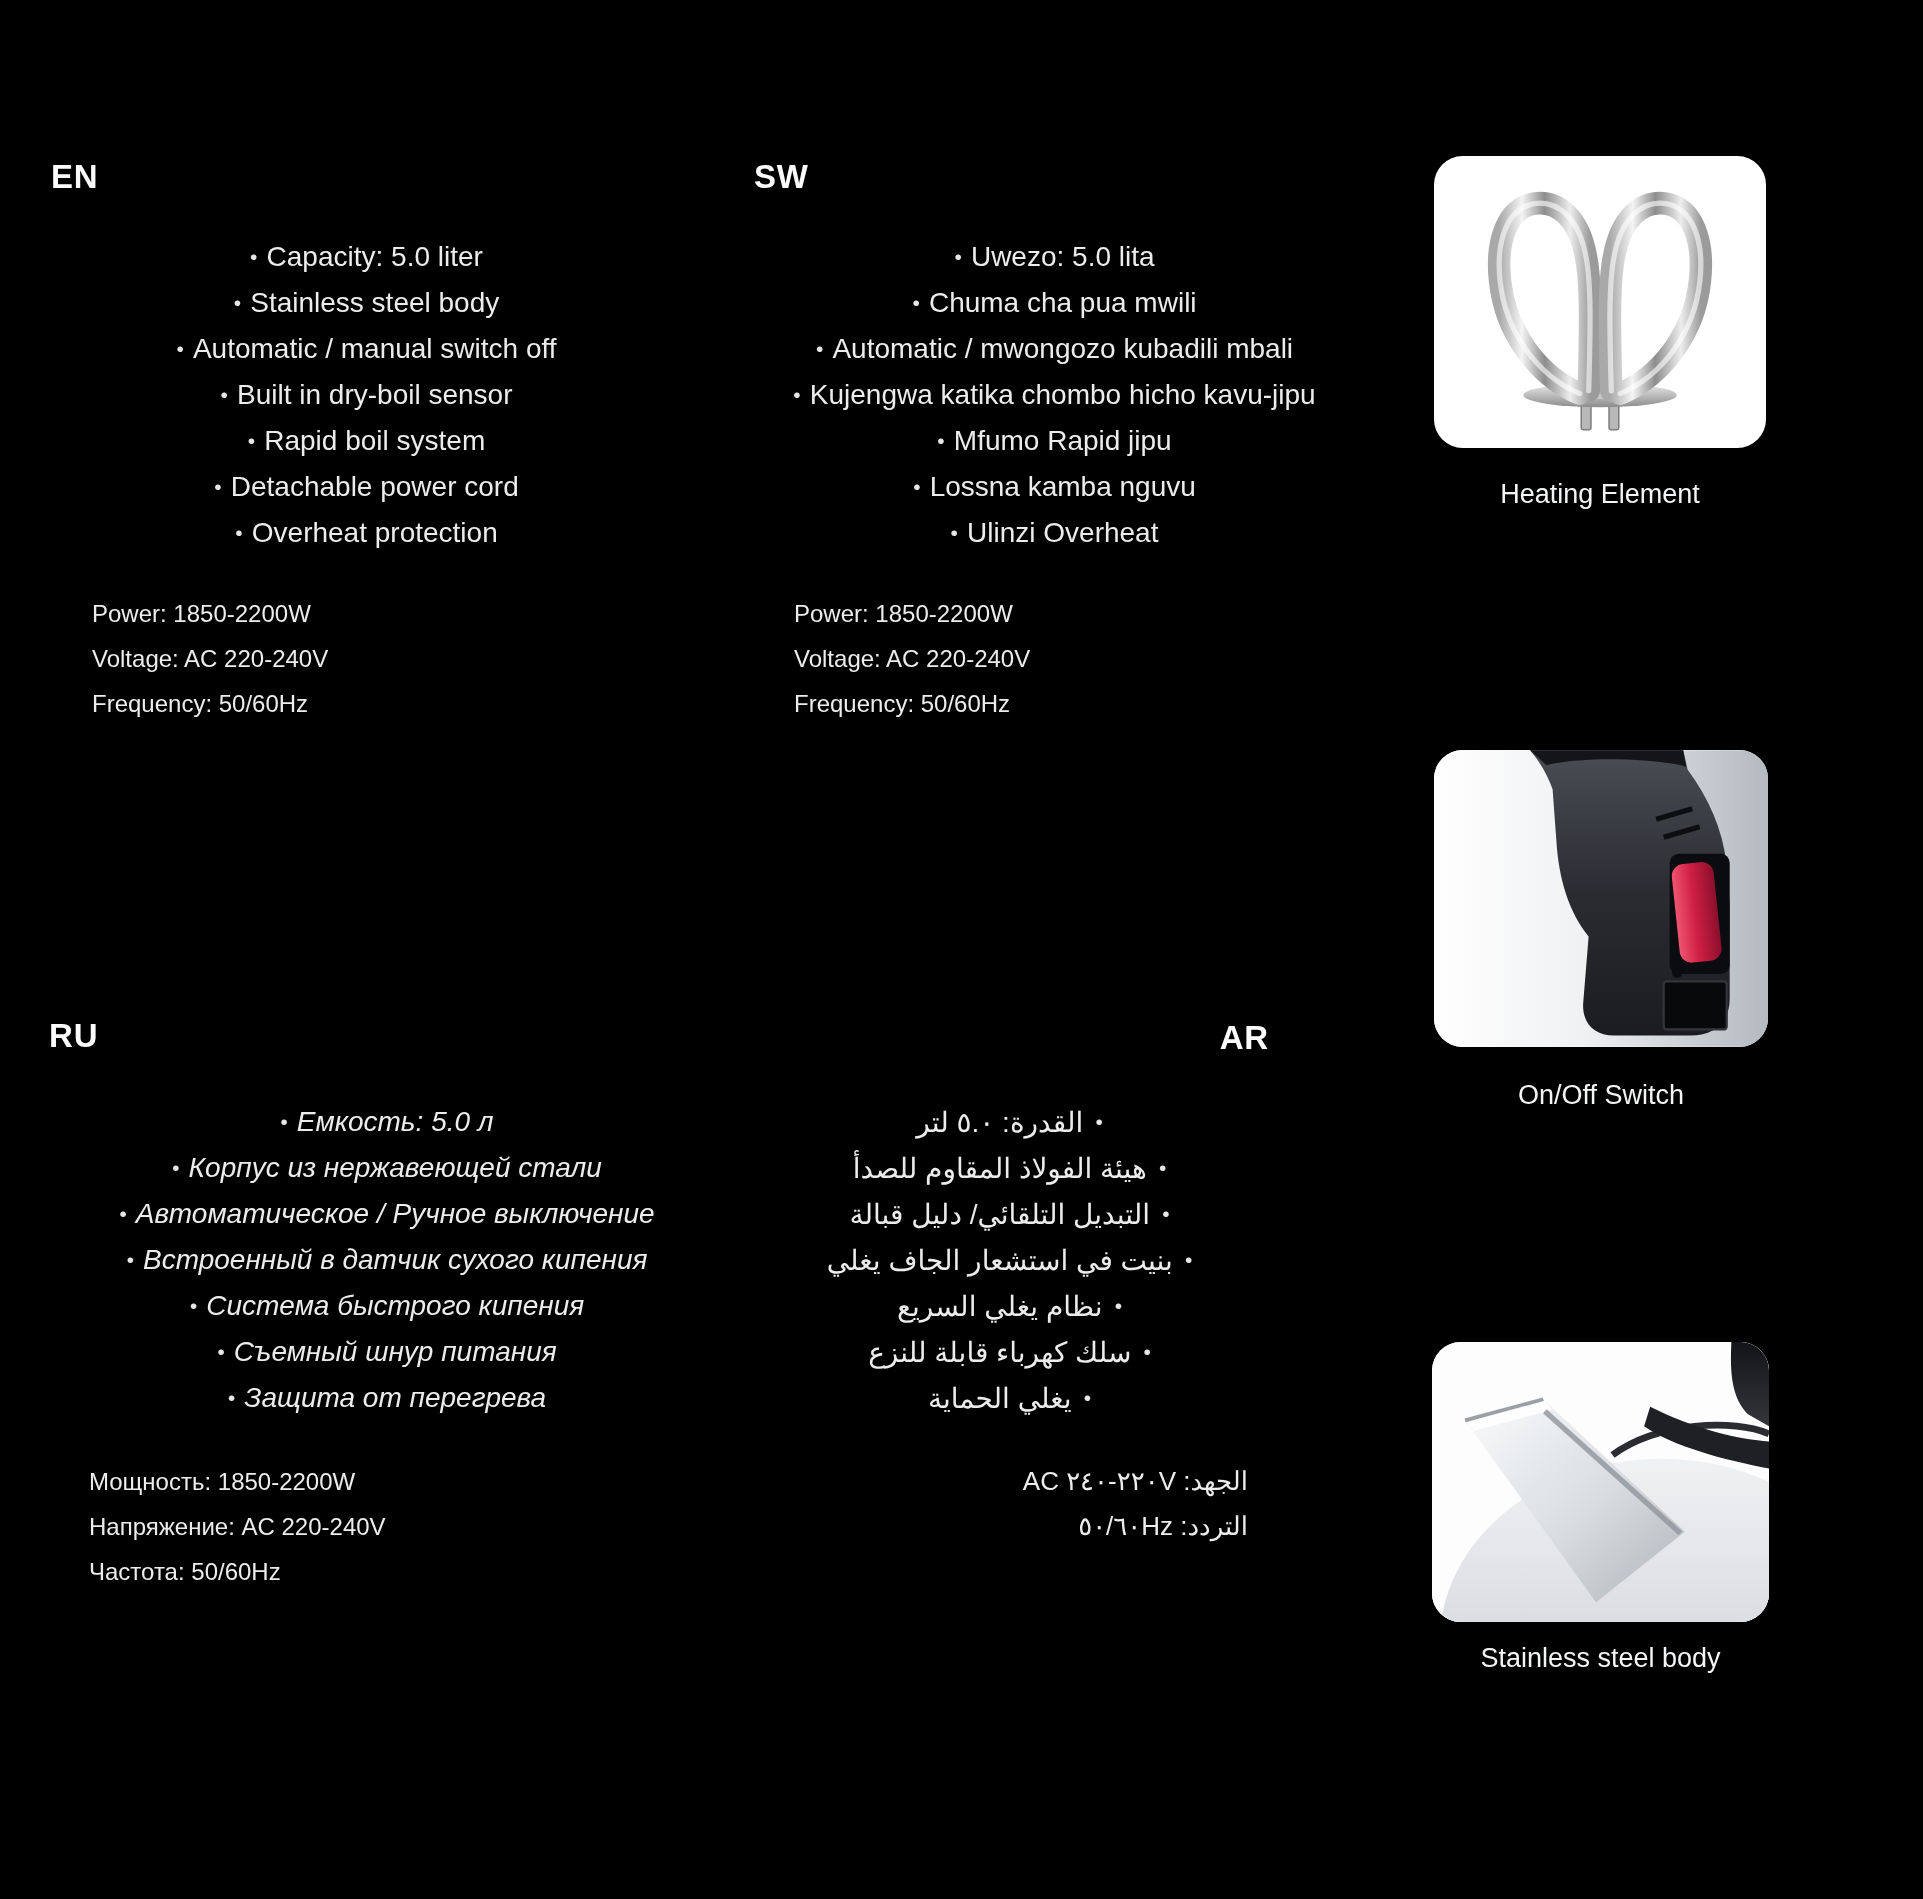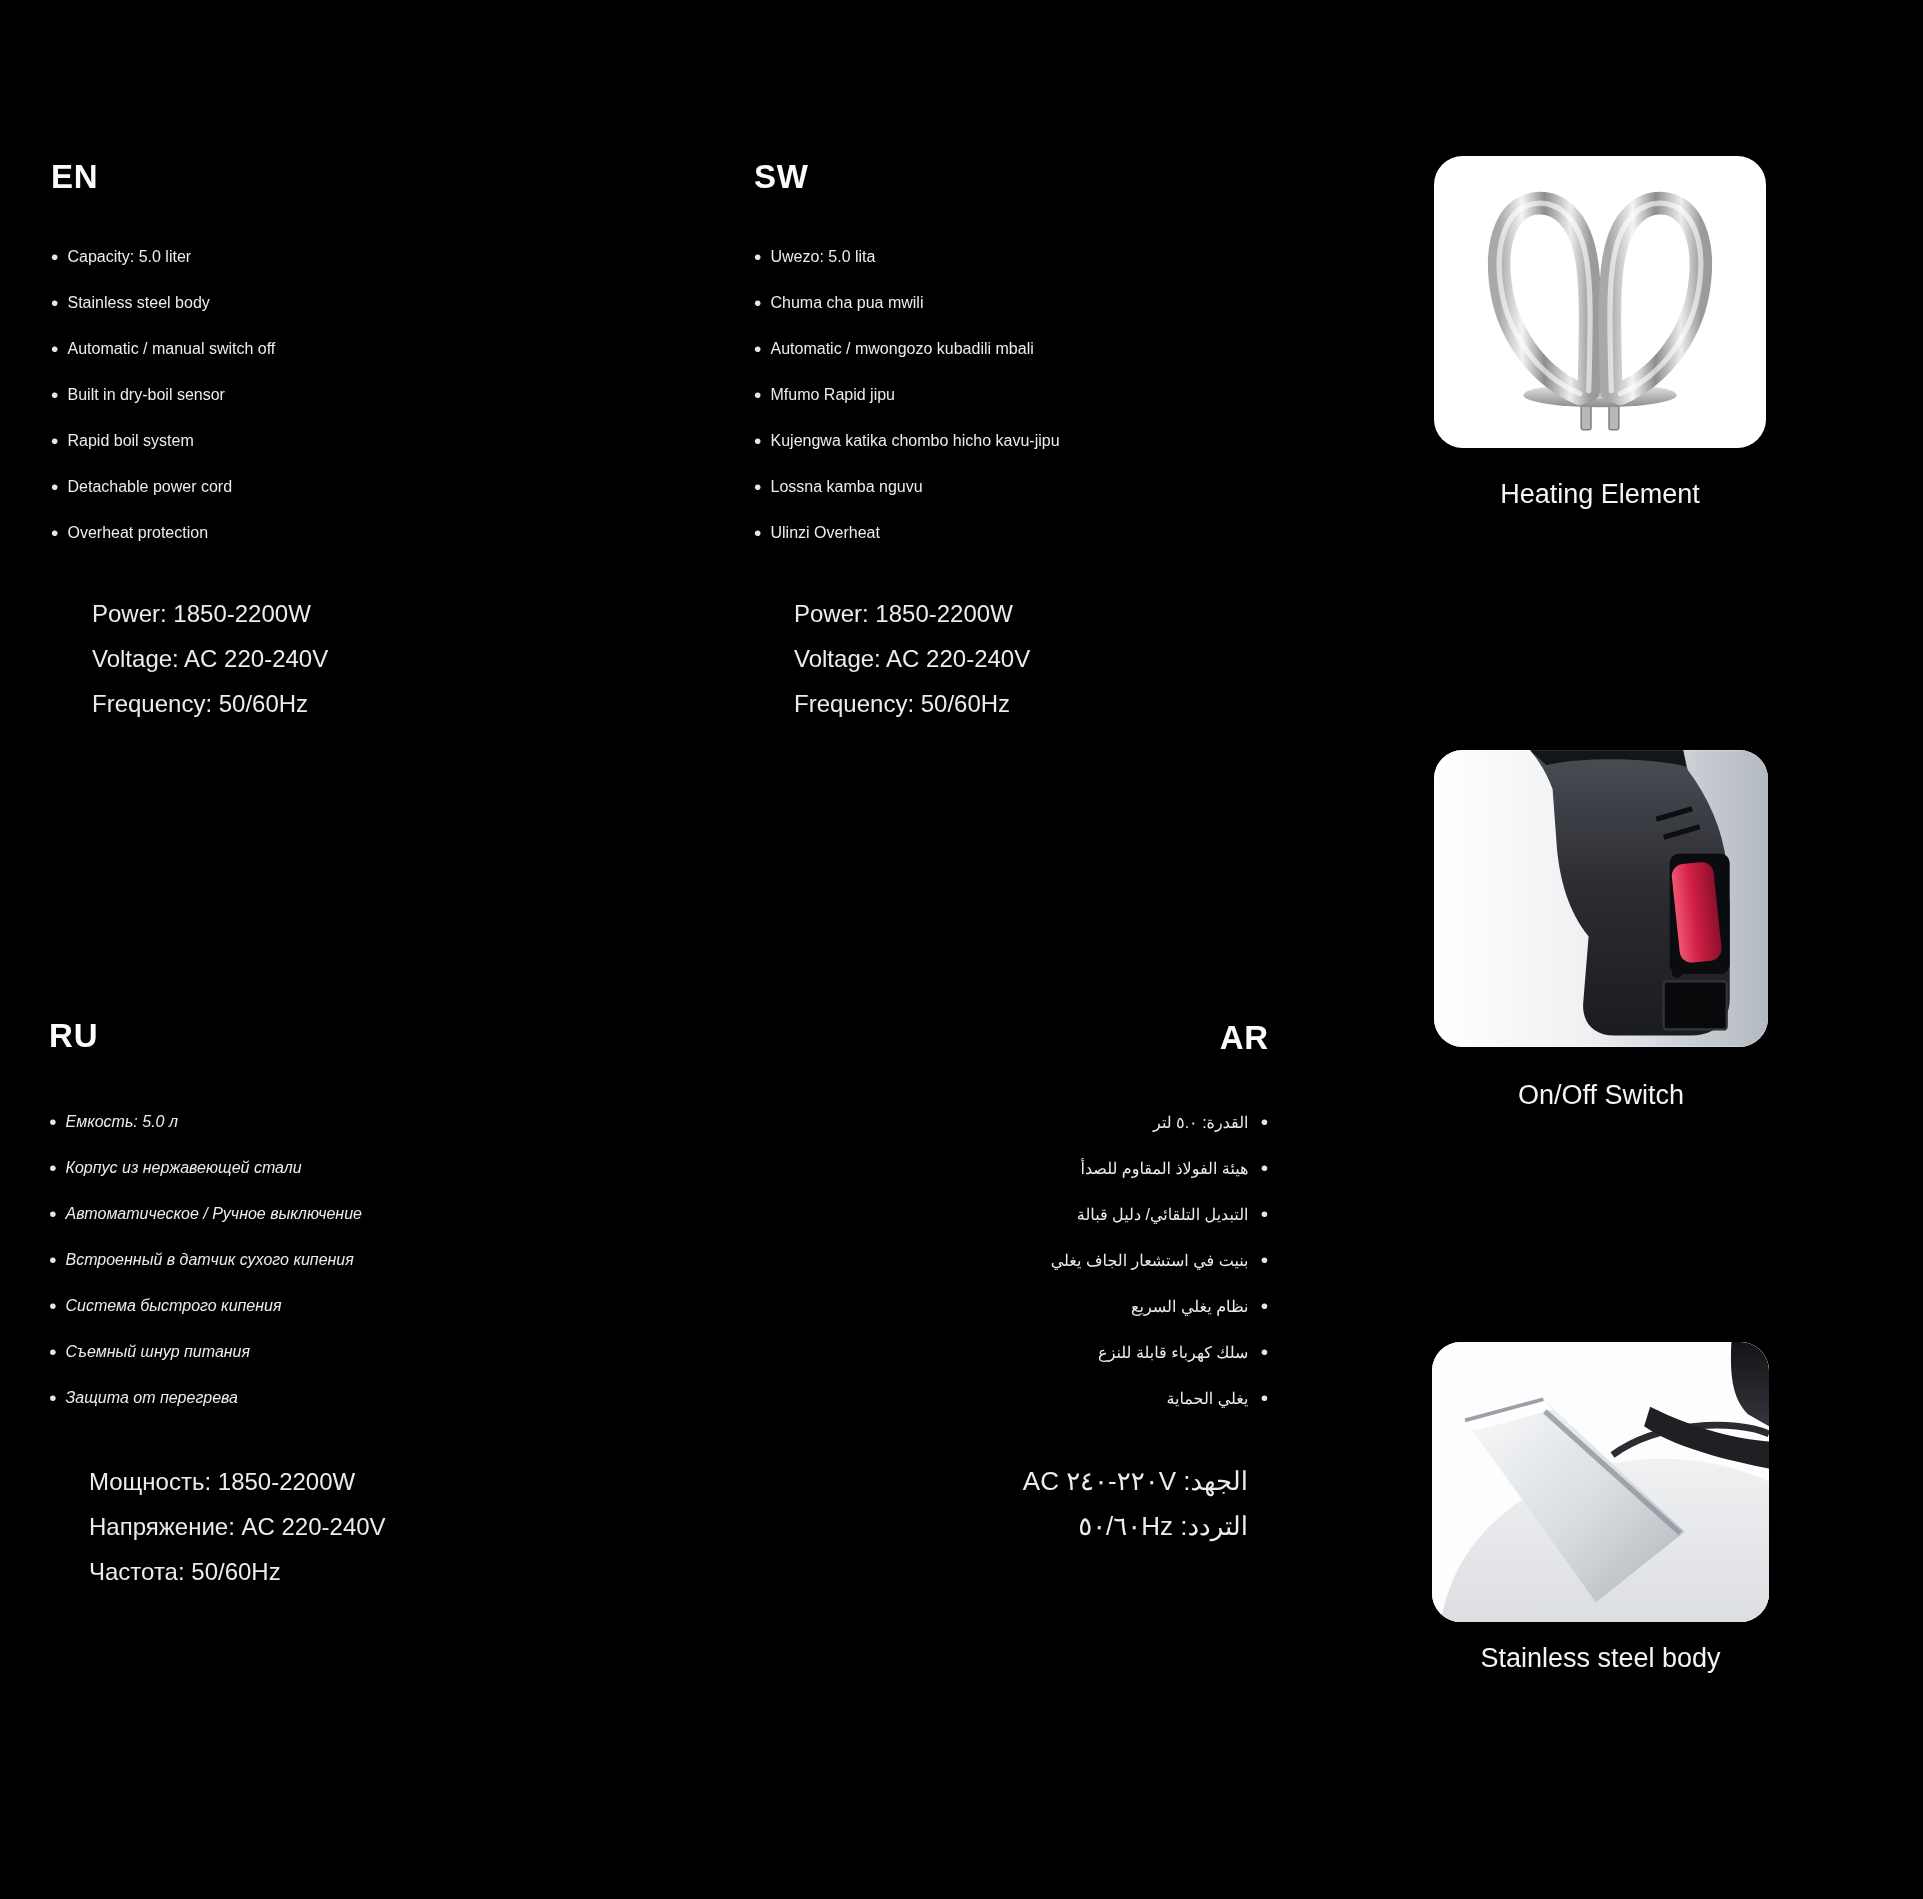--- a/index.html
+++ b/index.html
@@ -6,21 +6,21 @@
   * { margin:0; padding:0; box-sizing:border-box; }
   html,body { width:1924px; height:1900px; background:#000000; overflow:hidden; }
   body { position:relative; font-family:"Liberation Sans", sans-serif; color:#efefef; }
 
   .abs { position:absolute; }
 
   .heading { font-size:33px; font-weight:700; letter-spacing:0.8px; color:#fbfbfb;
              font-family:"Liberation Sans", sans-serif; }
 
   ul.list { list-style:none; }
-  ul.list li { display:flex; align-items:center; height:46px; font-size:16px; color:#ececec; }
+  ul.list li { display:flex; align-items:center; height:46px; font-size:28px; color:#ececec;justify-content:center; }
   .dot { flex:0 0 16.5px; width:16.5px; display:flex; align-items:center; }
   .dot::before { content:"•"; font-size:21px; color:#e6e6e6; }
 
   .specs div { height:45px; display:flex; align-items:center; font-size:24px; color:#ececec;margin-left:24px; }
 
   
   .rtl { direction:rtl; font-family:Liberation Sans, sans-serif; }
   .rtl li { font-size:26px; }
   .rtl .dot { flex:0 0 19.5px; width:19.5px; }
   .rtl .specs div, .specs.rtl div { font-size:26px; justify-content:flex-start; }
@@ -82,25 +82,25 @@
   <li>
       <span class="dot"></span>
       <span>Chuma cha pua mwili</span>
     </li>
   <li>
       <span class="dot"></span>
       <span>Automatic / mwongozo kubadili mbali</span>
     </li>
   <li>
       <span class="dot"></span>
+      <span>Kujengwa katika chombo hicho kavu-jipu</span>
+    </li>
+  <li>
+      <span class="dot"></span>
       <span>Mfumo Rapid jipu</span>
-    </li>
-  <li>
-      <span class="dot"></span>
-      <span>Kujengwa katika chombo hicho kavu-jipu</span>
     </li>
   <li>
       <span class="dot"></span>
       <span>Lossna kamba nguvu</span>
     </li>
   <li>
       <span class="dot"></span>
       <span>Ulinzi Overheat</span>
     </li>
 </ul>

